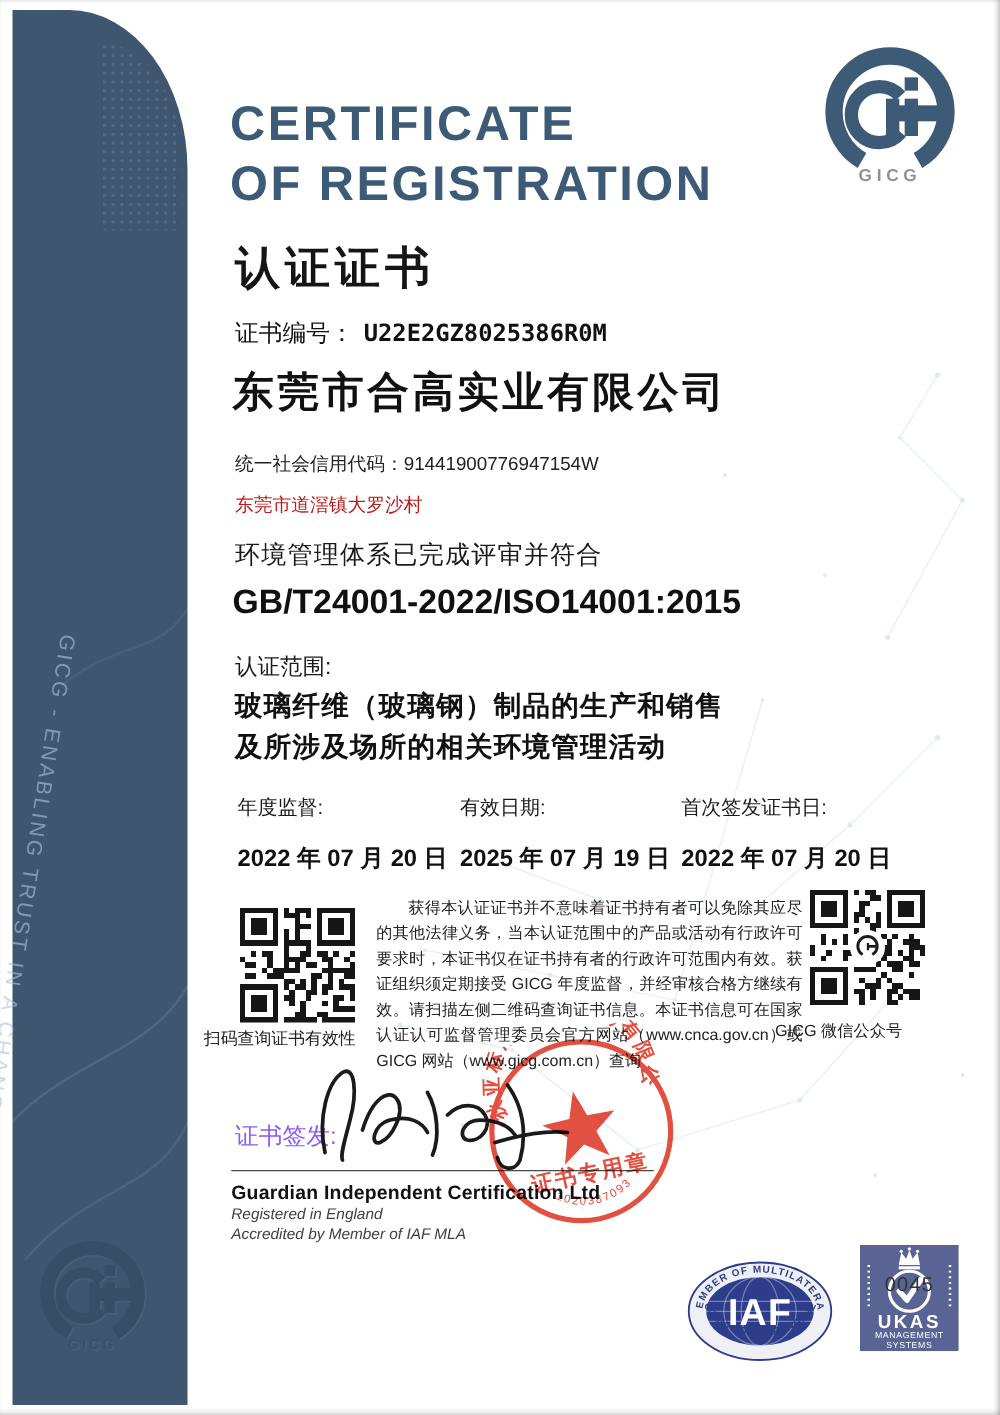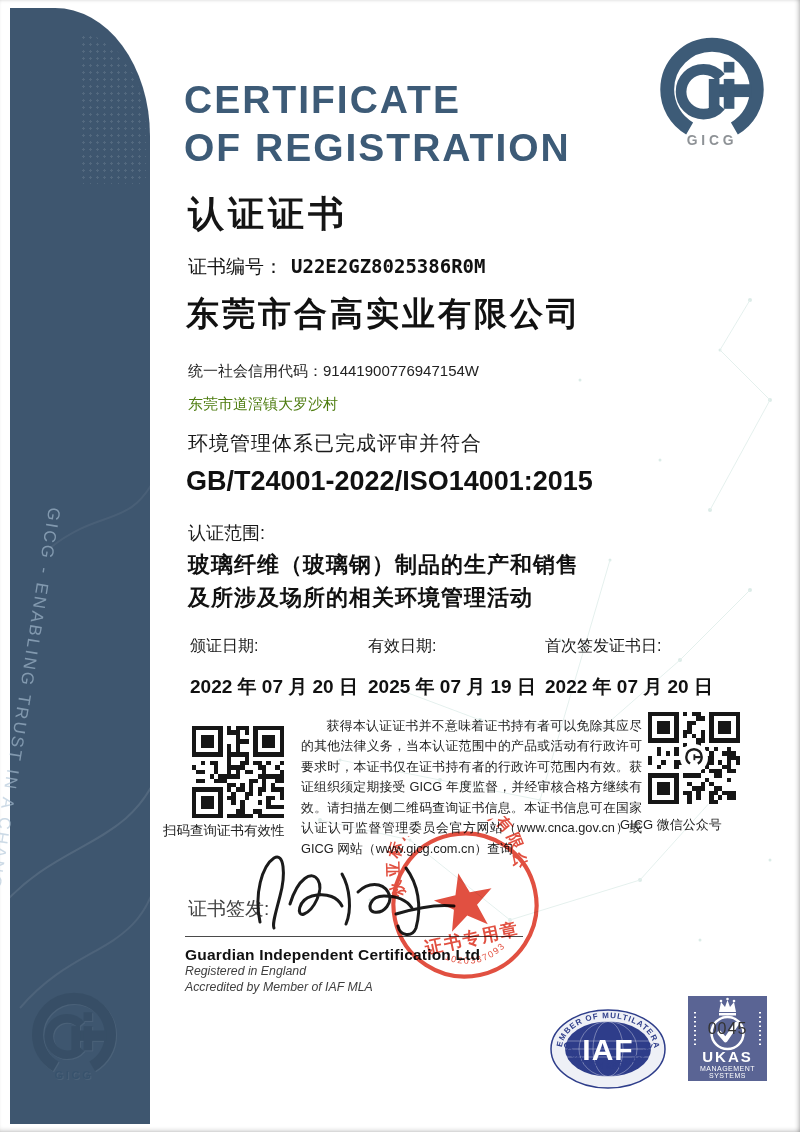--- a/index.html
+++ b/index.html
@@ -32,21 +32,21 @@
   .constellation{ position:absolute; left:280px; top:260px; width:520px; height:720px; opacity:.55; pointer-events:none; }
   
   .gicg-logo{ position:absolute; left:648px; top:32px; width:128px; }
   
   .title{ position:absolute; left:184px; top:76px; color:#3d5b77; font-size:39px; font-weight:800; letter-spacing:2px; line-height:1.23; }
   .heading-cn{ position:absolute; left:188px; top:190px; color:#151515; font-size:36px; font-weight:700; letter-spacing:4px; }
   .row-certno{ position:absolute; left:188px; top:254px; font-size:19px; color:#111; }
   .row-certno .val{ font-family:"DejaVu Sans Mono", monospace; font-weight:700; letter-spacing:0; margin-left:8px; font-size:19px; }
   .company{ position:absolute; left:186px; top:292px; font-size:33px; font-weight:700; color:#111; letter-spacing:3px; }
   .credit{ position:absolute; left:188px; top:362px; font-size:15px; color:#222; }
-  .addr{ position:absolute; left:188px; top:395px; font-size:15px; color:#4d7c0f; }
+  .addr{ position:absolute; left:188px; top:395px; font-size:15px; color:#b91c1c; }
   .statement{ position:absolute; left:188px; top:430px; font-size:20px; color:#1a1a1a; letter-spacing:1px; }
   .standard{ position:absolute; left:186px; top:466px; font-size:27px; font-weight:800; color:#111; }
   .scope-label{ position:absolute; left:188px; top:521px; font-size:18px; color:#1a1a1a; }
   .scope{ position:absolute; left:188px; top:548px; font-size:22px; font-weight:700; color:#111; line-height:1.5; letter-spacing:1px; }
   .date-col{ position:absolute; top:636px; }
   .date-col .lbl{ font-size:16px; color:#1a1a1a; }
   .date-col .val{ font-size:19px; font-weight:700; color:#111; margin-top:17px; white-space:nowrap; }
   .dc1{ left:190px; } .dc2{ left:368px; } .dc3{ left:545px; }
   
   .qr{ position:absolute; width:92px; height:92px; background:#fff; }
@@ -54,21 +54,21 @@
   .qr-right{ left:648px; top:712px; }
   .qr-caption{ position:absolute; font-size:13.5px; color:#222; text-align:left; width:150px; }
   .cap-left{ left:163px; top:822px; }
   .cap-right{ left:620px; top:816px; font-size:13px; }
   .qr-center{ position:absolute; left:50%; top:50%; width:28px; height:28px; transform:translate(-50%,-50%);
     background:#fff; border-radius:50%; display:flex; align-items:center; justify-content:center; }
   
   .notice{ position:absolute; left:301px; top:716px; width:341px; font-size:12.8px; line-height:1.6;
     color:#222; text-align:justify; text-indent:2em; }
   
-  .sign-label{ position:absolute; left:188px; top:896px; font-size:19px; color:#404040; }
+  .sign-label{ position:absolute; left:188px; top:896px; font-size:19px; color:#8b5cf6; }
   .signature{ position:absolute; left:246px; top:844px; width:215px; height:96px; }
   .sign-line{ position:absolute; left:185px; top:936px; width:338px; height:0; border-top:1.5px solid #4a4a4a; }
   .issuer{ position:absolute; left:185px; top:946px; color:#111; }
   .issuer .name{ font-size:15.5px; font-weight:700; letter-spacing:.2px; }
   .issuer .ln{ font-size:12.3px; font-style:italic; line-height:1.28; color:#404040; }
   .stamp{ position:absolute; left:386px; top:826px; width:158px; height:158px; transform:rotate(-12deg); opacity:.92; mix-blend-mode:multiply; }
   
   .iaf{ position:absolute; left:548px; top:1008px; width:120px; }
   .ukas{ position:absolute; left:688px; top:996px; width:79px; }
   .ukas-number{ position:absolute; left:688px; top:1020px; width:79px; text-align:center; font-size:16px; color:#333; letter-spacing:1px; }
@@ -169,21 +169,21 @@
   <div class="addr">东莞市道滘镇大罗沙村</div>
   <div class="statement">环境管理体系已完成评审并符合</div>
   <div class="standard">GB/T24001-2022/ISO14001:2015</div>
   <div class="scope-label">认证范围:</div>
   <div class="scope">
     <div>玻璃纤维（玻璃钢）制品的生产和销售</div>
     <div>及所涉及场所的相关环境管理活动</div>
   </div>
 
   <div class="date-col dc1">
-    <div class="lbl">颁证日期:</div>
+    <div class="lbl">年度监督:</div>
     <div class="val">2022 年 07 月 20 日</div>
   </div>
   <div class="date-col dc2">
     <div class="lbl">有效日期:</div>
     <div class="val">2025 年 07 月 19 日</div>
   </div>
   <div class="date-col dc3">
     <div class="lbl">首次签发证书日:</div>
     <div class="val">2022 年 07 月 20 日</div>
   </div>

